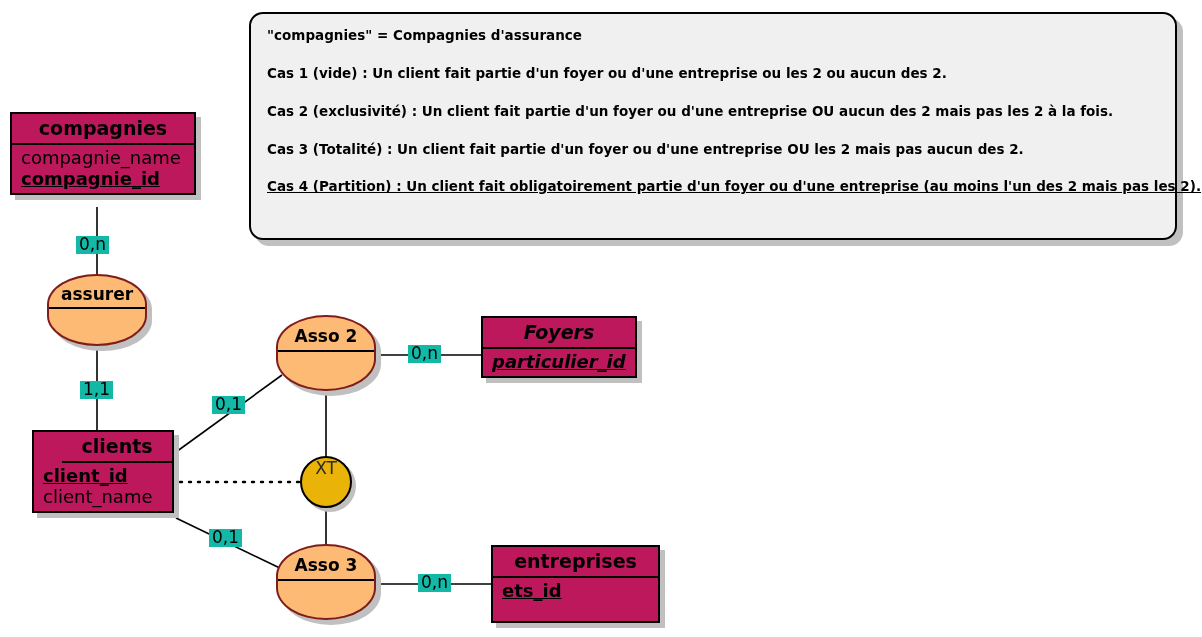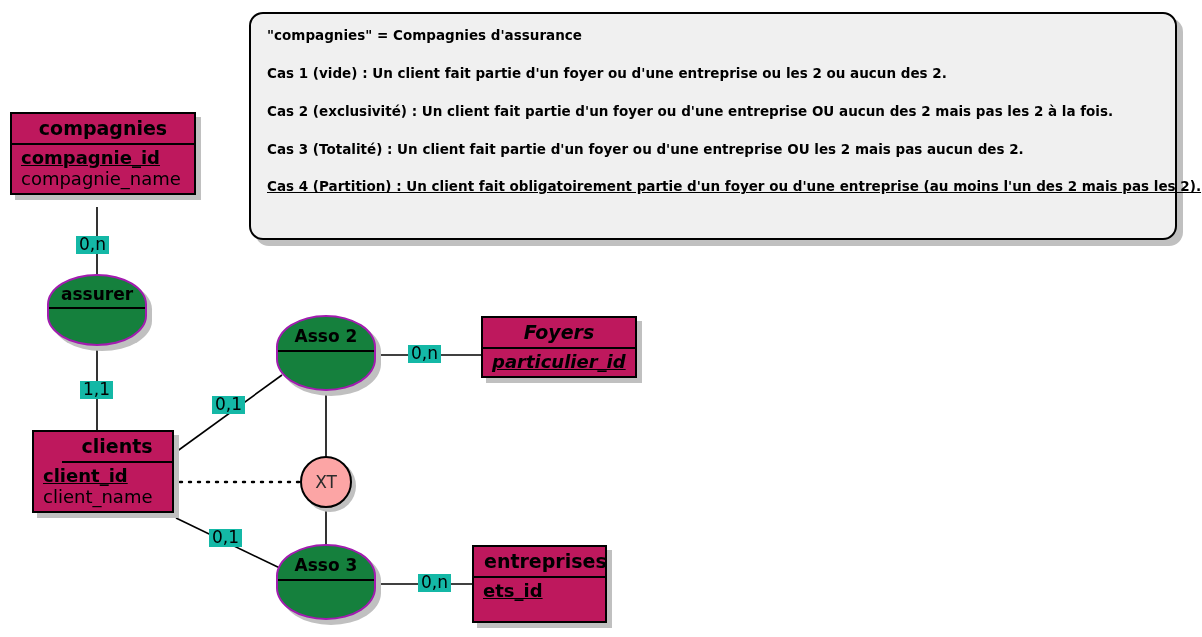--- a/index.html
+++ b/index.html
@@ -56,22 +56,22 @@
     line-height: 1.18;
   }
   .attr.pk {
     font-weight: bold;
     text-decoration: underline;
   }
 
   
   .rel {
     position: absolute;
-    background: #15803d;
-    border: 2px solid #a21caf;
+    background: #fdba74;
+    border: 2px solid #7f1d1d;
     border-radius: 50% / 42%;
     box-shadow: 5px 5px 0 0 #c0c0c0;
     box-sizing: border-box;
   }
   .rel-label {
     position: absolute;
     left: 0;
     width: 100%;
     text-align: center;
     font-weight: bold;
@@ -81,27 +81,27 @@
   .rel-divider {
     position: absolute;
     left: 0;
     width: 100%;
     border-top: 2px solid #000000;
   }
 
   
   .xt {
     position: absolute;
-    background: #fca5a5;
+    background: #eab308;
     border: 2px solid #000000;
     border-radius: 50%;
     box-shadow: 4px 4px 0 0 #c0c0c0;
     box-sizing: border-box;
     display: flex;
-    align-items: center;
+    align-items: flex-start;
     justify-content: center;
     color: #2b2b2b;
   }
 
   
   .card {
     position: absolute;
     color: #000000;
     background: #14b8a6;
     white-space: nowrap;
@@ -158,41 +158,41 @@
     <p class="note" style="font-size:13.5px;">"compagnies" = Compagnies d'assurance</p>
     <p class="note" style="font-size:13.5px;">Cas 1 (vide) : Un client fait partie d'un foyer ou d'une entreprise ou les 2 ou aucun des 2.</p>
     <p class="note" style="font-size:13.5px;">Cas 2 (exclusivité) : Un client fait partie d'un foyer ou d'une entreprise  OU aucun des 2 mais pas les 2 à la fois.</p>
     <p class="note" style="font-size:13.5px;">Cas 3 (Totalité) : Un client fait partie d'un foyer ou d'une entreprise  OU les 2 mais pas aucun des 2.</p>
     <p class="note" style="font-size:13.5px;">Cas 4 (Partition) : Un client fait obligatoirement partie d'un foyer ou d'une entreprise (au moins l'un des 2 mais pas les 2).</p>
   </div>
 
   <div class="entity" style="left:10px; top:112px; width:186px;">
     <div class="entity-title" style="font-size:19px;">compagnies</div>
     <div class="entity-attrs">
+      <div class="attr" style="font-size:18px;">compagnie_name</div>
       <div class="attr pk" style="font-size:18px;">compagnie_id</div>
-      <div class="attr" style="font-size:18px;">compagnie_name</div>
     </div>
   </div>
 
   <div class="entity" style="left:32px; top:430px; width:142px;">
     <div class="entity-title" style="font-size:19px;margin-left:28px;">clients</div>
     <div class="entity-attrs">
       <div class="attr pk" style="font-size:18px;">client_id</div>
       <div class="attr" style="font-size:18px;">client_name</div>
     </div>
   </div>
 
   <div class="entity" style="left:481px; top:316px; width:156px;font-style:italic;">
     <div class="entity-title" style="font-size:19px;">Foyers</div>
     <div class="entity-attrs" style="">
       <div class="attr pk" style="font-size:18px;">particulier_id</div>
     </div>
   </div>
 
-  <div class="entity" style="left:472px; top:545px; width:135px;">
+  <div class="entity" style="left:491px; top:545px; width:169px;">
     <div class="entity-title" style="font-size:19px;">entreprises</div>
     <div class="entity-attrs" style="padding-bottom:20px;">
       <div class="attr pk" style="font-size:18px;">ets_id</div>
     </div>
   </div>
 
   <div class="rel" style="left:47px; top:274px; width:100px; height:72px;">
     <div class="rel-label" style="top:8px; font-size:17px;">assurer</div>
     <div class="rel-divider" style="top:31px;"></div>
   </div>

